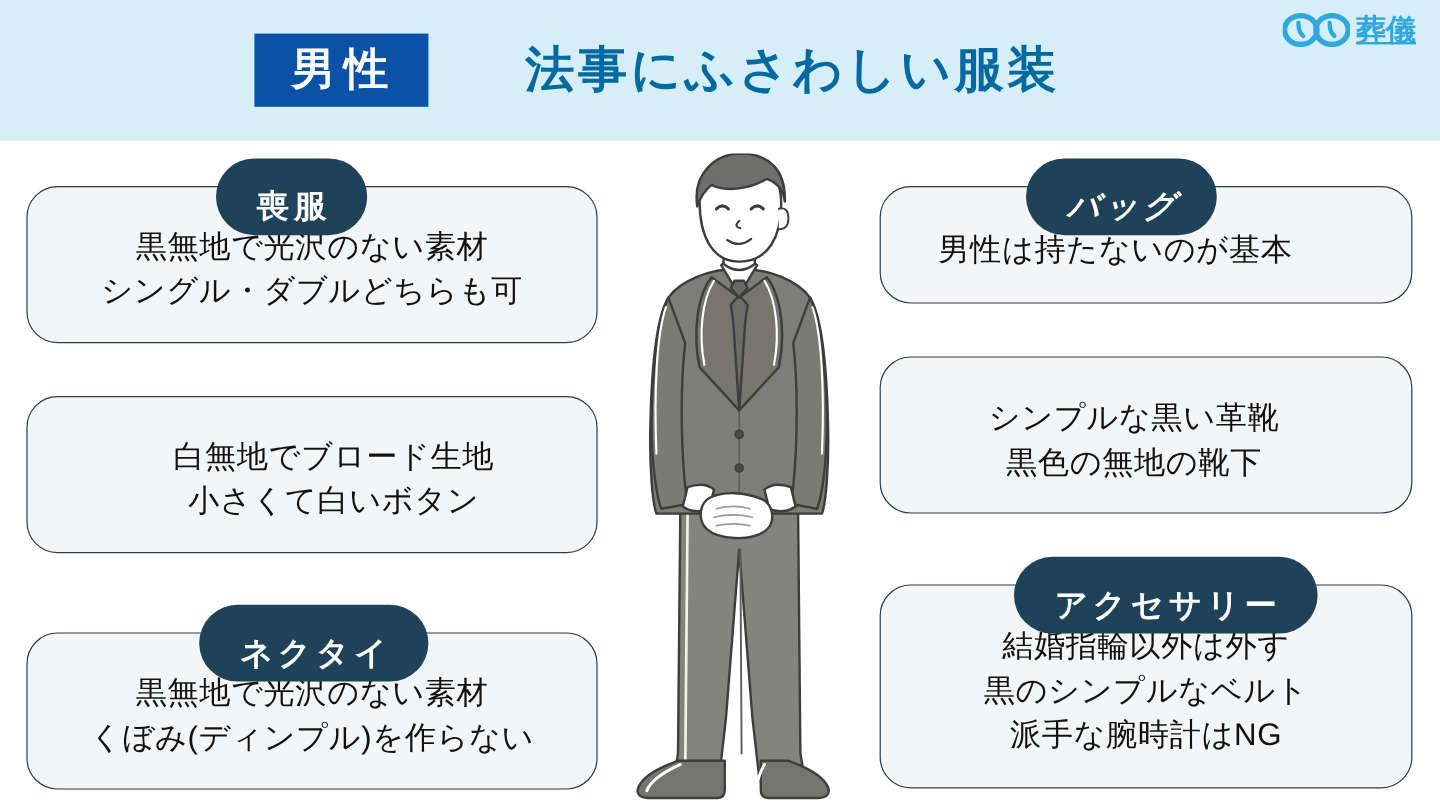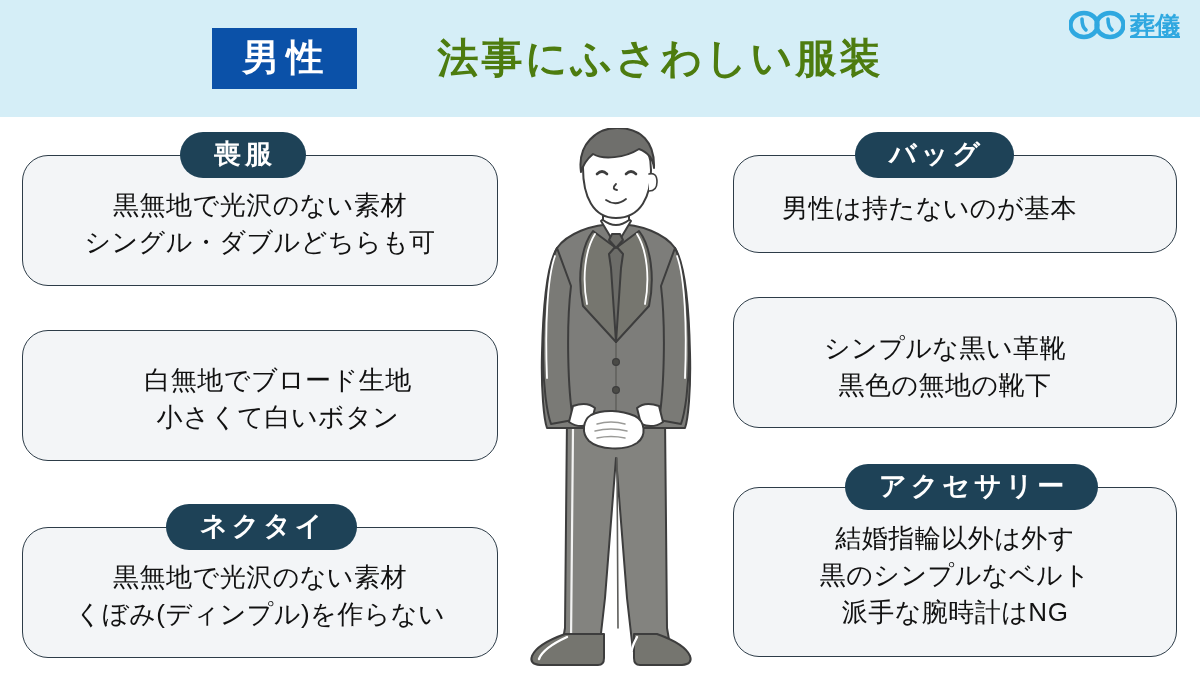--- a/index.html
+++ b/index.html
@@ -24,21 +24,21 @@
   .gender-badge{
     background:#0b51a8;color:#ffffff;
     font-size:37px;font-weight:bold;
     letter-spacing:7px;
     padding:11px 26px 13px 31px;
     line-height:1;
     margin-right:36px;
     display:inline-block;
   }
   .header-title{
-    color:#4d7c0f;
+    color:#0369a1;
     font-size:41px;font-weight:bold;
     letter-spacing:3px;
     line-height:1;
     white-space:nowrap;
     margin-left:45px;
   }
   .logo{
     position:absolute;right:20px;top:8px;
     display:flex;align-items:center;gap:5px;
     color:#2fa8e0;
@@ -70,21 +70,21 @@
   }
   .card-body .ln{display:block;}
   .badge{
     position:absolute;
     background:#1e4257;
     color:#ffffff;
     border-radius:999px;
     font-size:27px;
     font-weight:bold;
     letter-spacing:4px;
-    padding:7px 30px 9px 34px;
+    padding:25px 30px 9px 34px;
     line-height:1.12;
     white-space:nowrap;
     box-sizing:border-box;
     z-index:3;
   }
 
   
   .card-l{left:22px;width:476px;}
   #card-mofuku{top:155px;height:131px;}
   #card-shirt {top:330px;height:131px;}
@@ -137,21 +137,21 @@
   </div>
 
   <div class="card card-l" id="card-tie"></div>
   <div class="badge" style="left:166px;top:504px;">ネクタイ</div>
   <div class="card-body" style="left:22px;width:476px;top:559px;">
     <span class="ln">黒無地で光沢のない素材</span>
     <span class="ln">くぼみ(ディンプル)を作らない</span>
   </div>
 
   <div class="card card-r" id="card-bag"></div>
-  <div class="badge" style="left:855px;top:132px;">バッグ</div>
+  <div class="badge" style="left:855px;top:132px;font-style:italic;">バッグ</div>
   <div class="card-body" style="left:733px;width:393px;top:190px;">
     <span class="ln">男性は持たないのが基本</span>
   </div>
 
   <div class="card card-r" id="card-shoes"></div>
   <div class="card-body" style="left:733px;width:424px;top:330px;">
     <span class="ln">シンプルな黒い革靴</span>
     <span class="ln">黒色の無地の靴下</span>
   </div>
 

